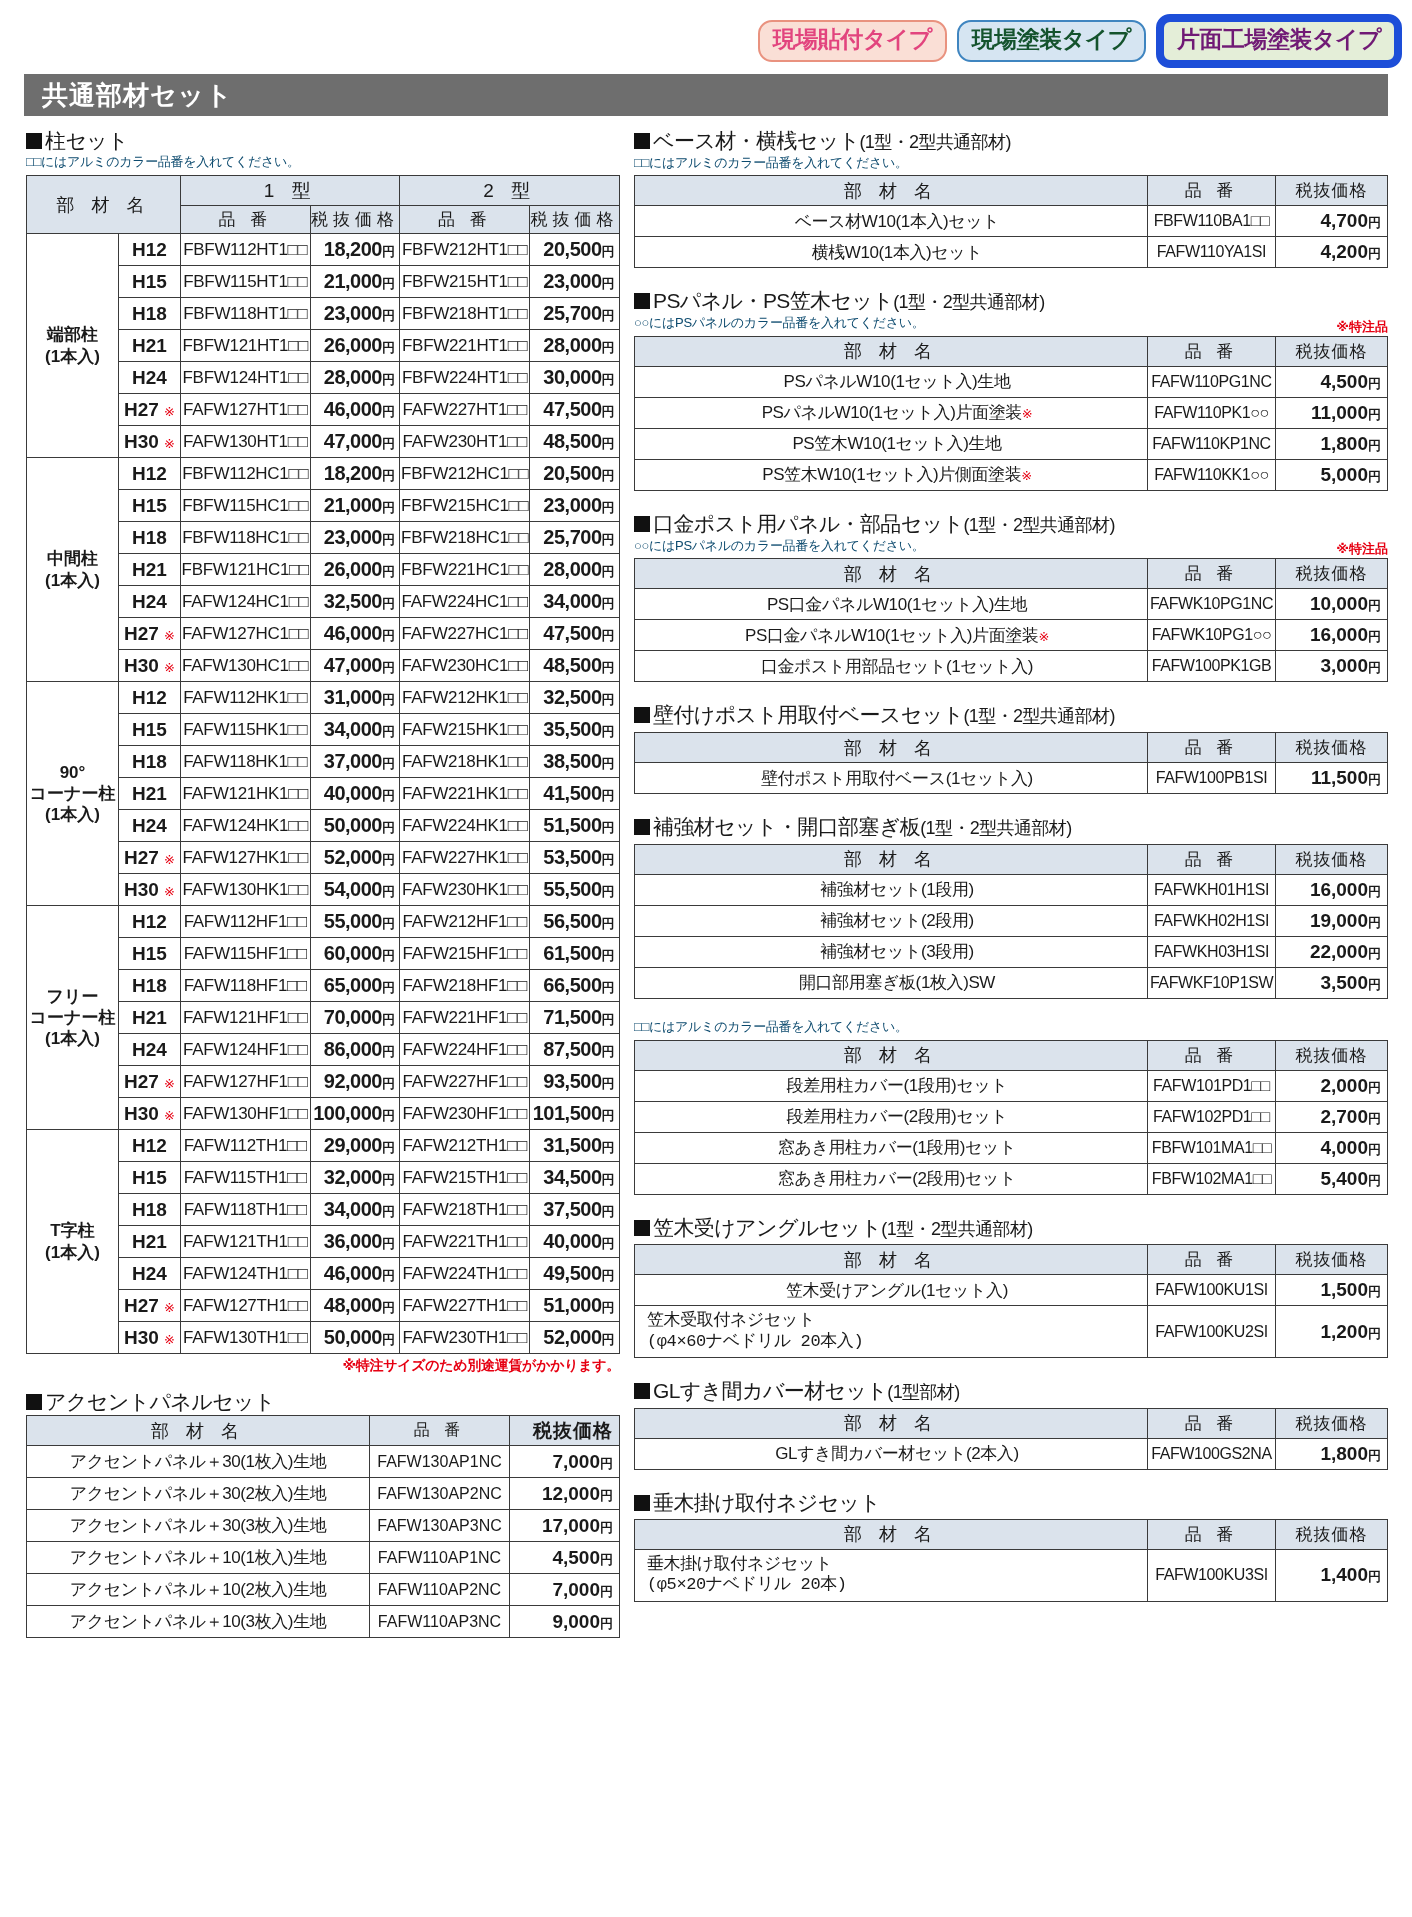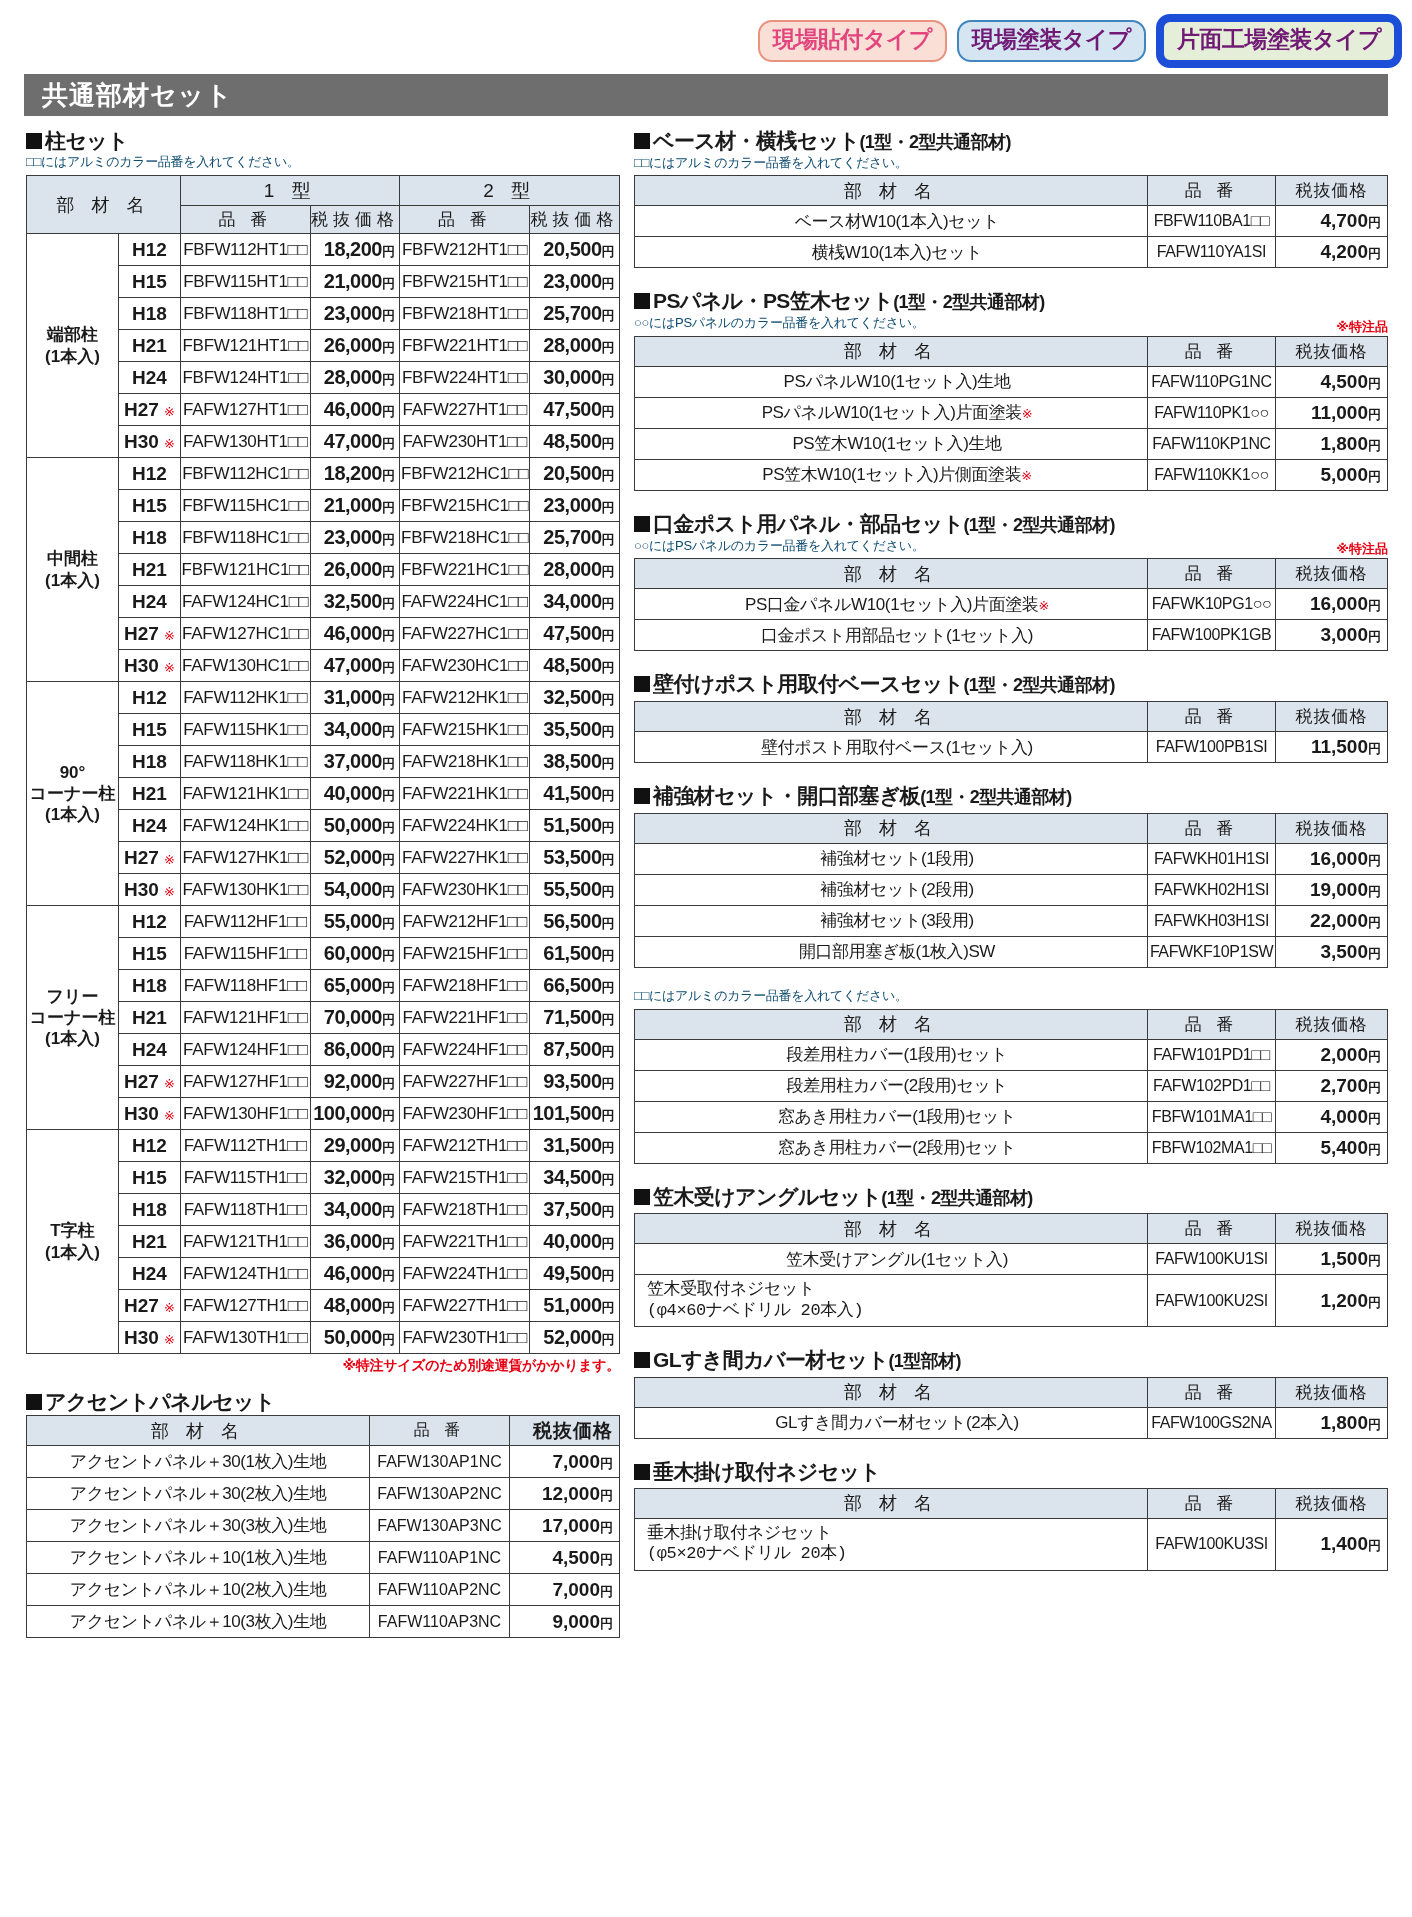--- a/index.html
+++ b/index.html
@@ -21,42 +21,42 @@
   .badge {
     border-radius:14px;
     padding:5px 13px 7px;
     font-size:23px;
     font-weight:bold;
     letter-spacing:-0.5px;
     line-height:1.12;
     white-space:nowrap;
   }
   .badge.pink  { background:#fadfd6; border:2px solid #e9927f; color:#e2447e; }
-  .badge.blue  { background:#d6e5f2; border:2px solid #3f85c0; color:#701a75; }
+  .badge.blue  { background:#d6e5f2; border:2px solid #3f85c0; color:#14532d; }
   .badge.green { background:#e4eed8; border:8px solid #1d4ed8; color:#701a75; }
 
   
   .banner {
     position:absolute; top:74px; left:24px;
     width:1364px; height:42px;
     background:#6e6e6e;
     display:flex; align-items:center;
   }
   .banner-title {
     color:#fff; font-size:26px; font-weight:bold;
     letter-spacing:1px; margin-left:18px;
   }
 
   
   .col-left  { position:absolute; left:26px; top:128px; width:594px; }
   .col-right { position:absolute; left:634px; top:128px; width:754px; }
 
   
   .sec-h {
-    font-size:21px; font-weight:bold; letter-spacing:-0.6px;
+    font-size:21px; font-weight:normal; letter-spacing:-0.6px;
     margin:0 0 1px 0; line-height:1.2; white-space:nowrap;
   }
   .sec-h .sq {
     display:inline-block; width:16px; height:16px;
     background:#111; margin-right:3px; vertical-align:-1px;
   }
   .sec-h .paren { font-size:18px; }
   .sec-note {
     font-size:13px; line-height:1.3; margin:0 0 4px 0; color:#0c4a6e;
     letter-spacing:-0.3px;
@@ -528,20 +528,25 @@
     <table class="tbl3">
       <thead>
         <tr>
           <th class="c-nm th-buzai">部 材 名</th>
           <th class="c-num" style="letter-spacing:5px">品 番</th>
           <th class="c-pr" style="letter-spacing:1px">税抜価格</th>
         </tr>
       </thead>
       <tbody>
         <tr>
+          <td class="nm">PS口金パネルW10(1セット入)生地</td>
+          <td class="num">FAFWK10PG1NC</td>
+          <td class="pr">10,000<span class="yen">円</span></td>
+        </tr>
+        <tr>
           <td class="nm">PS口金パネルW10(1セット入)片面塗装<span class="ast">※</span></td>
           <td class="num">FAFWK10PG1○○</td>
           <td class="pr">16,000<span class="yen">円</span></td>
         </tr>
         <tr>
           <td class="nm">口金ポスト用部品セット(1セット入)</td>
           <td class="num">FAFW100PK1GB</td>
           <td class="pr">3,000<span class="yen">円</span></td>
         </tr>
       </tbody>

